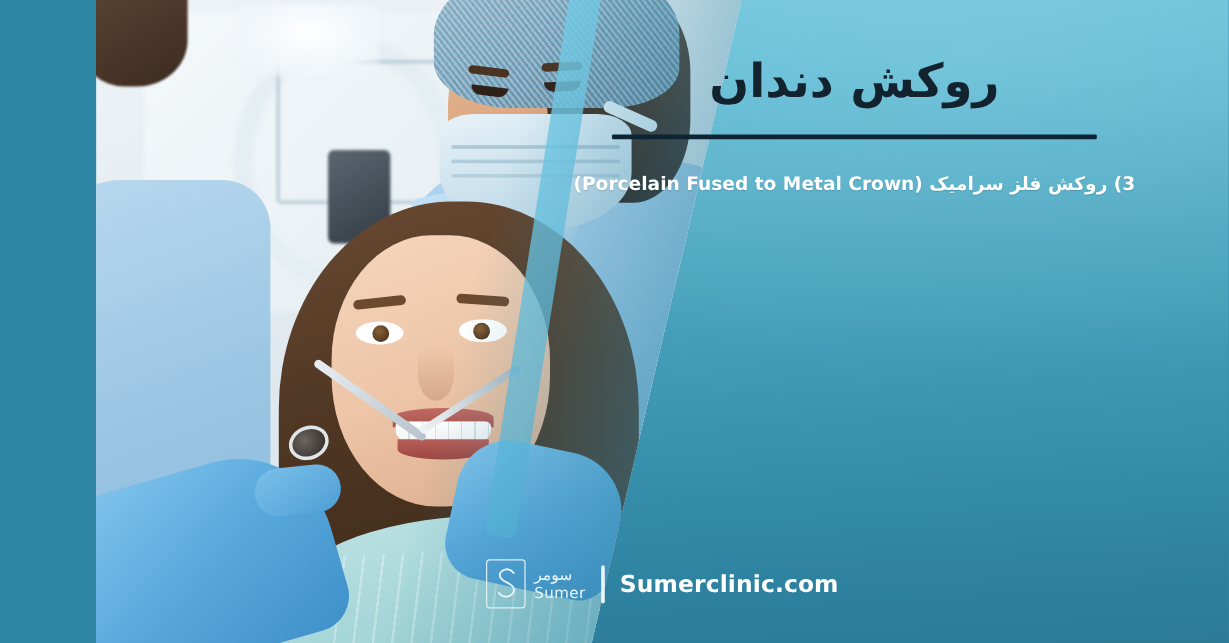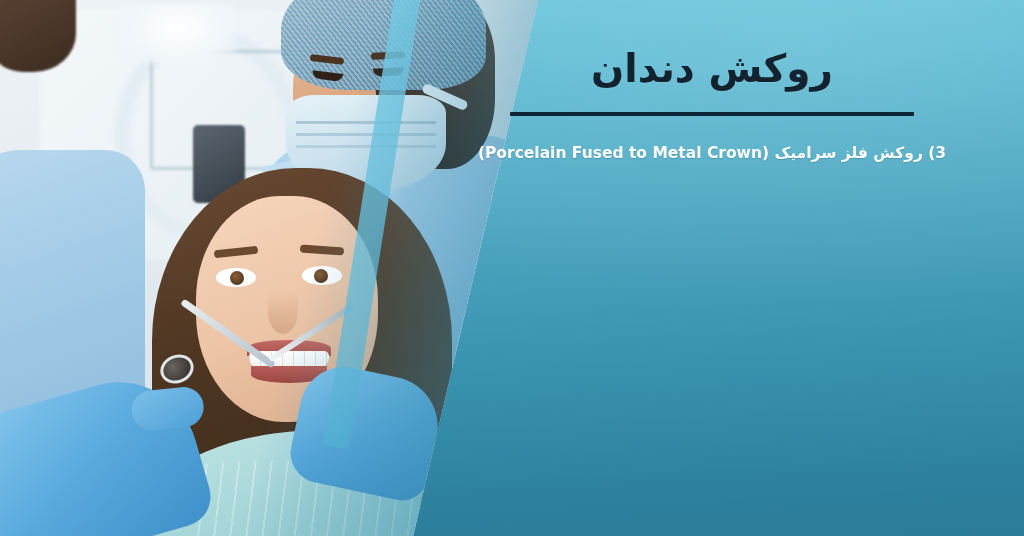--- a/index.html
+++ b/index.html
@@ -7,21 +7,21 @@
 
   html, body {
     width:1024px; height:536px;
     overflow:hidden;
     background:#2f86a4;
     font-family:"DejaVu Sans","Liberation Sans",sans-serif;
   }
 
   .banner {
     position:relative;
-    width:1024px; height:536px;
+    width:944px; height:536px;
     overflow:hidden;
   }
 
   
   .teal-bg {
     position:absolute; inset:0;
     background:
       linear-gradient(177deg, #6ec7dd 0%, #5fbcd5 16%, #4aa4be 45%, #3892ae 68%, #2e82a0 88%, #2b7b97 100%);
   }
   .teal-bg::after{
@@ -453,14 +453,31 @@
     <h1 class="title">روکش دندان</h1>
 
 
     <div class="divider"></div>
 
     <ul class="list">
       <li>3) روکش فلز سرامیک (Porcelain Fused to Metal Crown)</li>
     </ul>
   </div>
 
+  <div class="footer">
+    <div class="logo-lockup">
+      <div class="logo-mark">
+        <svg width="20" height="30" viewBox="0 0 20 30" fill="none" xmlns="http://www.w3.org/2000/svg" aria-hidden="true">
+          <path d="M16 5.5C14.2 3 11.4 2 8.8 2.6 6 3.3 4.2 5.6 4.6 8.1c.4 2.6 2.9 3.9 5.6 5.2 2.9 1.4 5.6 2.8 6 5.6.4 2.8-1.7 5.4-4.8 6.1-2.8.6-5.9-.5-7.7-3.1" stroke="#eaf6fa" stroke-width="1.5" stroke-linecap="round" fill="none"></path>
+        </svg>
+      </div>
+      <div class="logo-words">
+        <span class="logo-ar">سومر</span>
+        <span class="logo-en">Sumer</span>
+      </div>
+    </div>
+
+    <div class="logo-sep"></div>
+
+    <div class="site">Sumerclinic.com</div>
+  </div>
 
 </div>
 
 </body></html>

